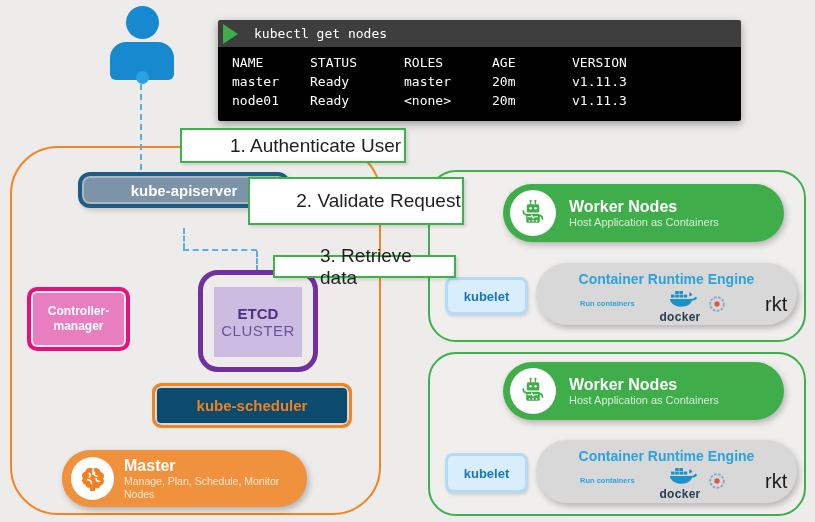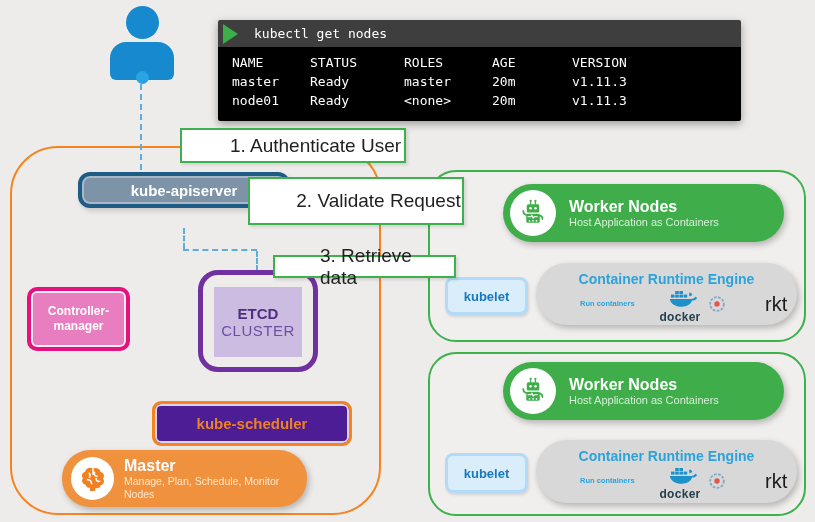--- a/index.html
+++ b/index.html
@@ -47,21 +47,21 @@
   .apiserver{left:78px;top:172px;width:212px;height:36px;background:#7d93a7;border:4px solid #1e5b85;border-radius:12px;
              box-shadow:inset 0 0 0 2px rgba(255,255,255,.35), 2px 3px 5px rgba(0,0,0,.15);
              display:flex;align-items:center;justify-content:center;color:#ffffff;font-weight:bold;font-size:15px;z-index:20;}
   .controller{left:27px;top:287px;width:103px;height:64px;background:#e87ec0;border:4px solid #e5127d;border-radius:10px;
               box-shadow:inset 0 0 0 2px rgba(255,255,255,.85);display:flex;align-items:center;justify-content:center;
               color:#ffffff;font-weight:bold;font-size:12px;text-align:center;white-space:pre-line;line-height:15px;}
   .etcd-outer{left:198px;top:270px;width:120px;height:102px;border:5px solid #7030a0;border-radius:20px;z-index:10;}
   .etcd-inner{left:214px;top:287px;width:88px;height:70px;background:#cdbce2;display:flex;flex-direction:column;align-items:center;justify-content:center;z-index:11;}
   .etcd-line1{font-weight:bold;font-size:15px;color:#4f2d7f;}
   .etcd-line2{font-size:15px;color:#6b4fa0;letter-spacing:.5px;}
-  .scheduler{left:152px;top:401px;width:200px;height:45px;background:#4c1d95;border:3px solid #f5831f;border-radius:9px;
+  .scheduler{left:152px;top:383px;width:200px;height:45px;background:#0c4a6e;border:3px solid #f5831f;border-radius:9px;
              box-shadow:inset 0 0 0 2px rgba(255,255,255,.8);display:flex;align-items:center;justify-content:center;
              color:#f08122;font-weight:bold;font-size:15px;}
   .master-pill{left:62px;top:450px;width:245px;height:57px;background:#f0913d;border-radius:28px;box-shadow:2px 3px 6px rgba(0,0,0,.25);
                display:flex;align-items:center;}
   .master-circle{position:absolute;left:9px;top:7px;width:43px;height:43px;background:#ffffff;border-radius:50%;
                  display:flex;align-items:center;justify-content:center;}
   .master-text{margin-left:62px;}
   .master-title{color:#ffffff;font-weight:bold;font-size:16px;line-height:18px;}
   .master-sub{color:#fce8d0;font-size:10.5px;line-height:13px;width:178px;}
 

